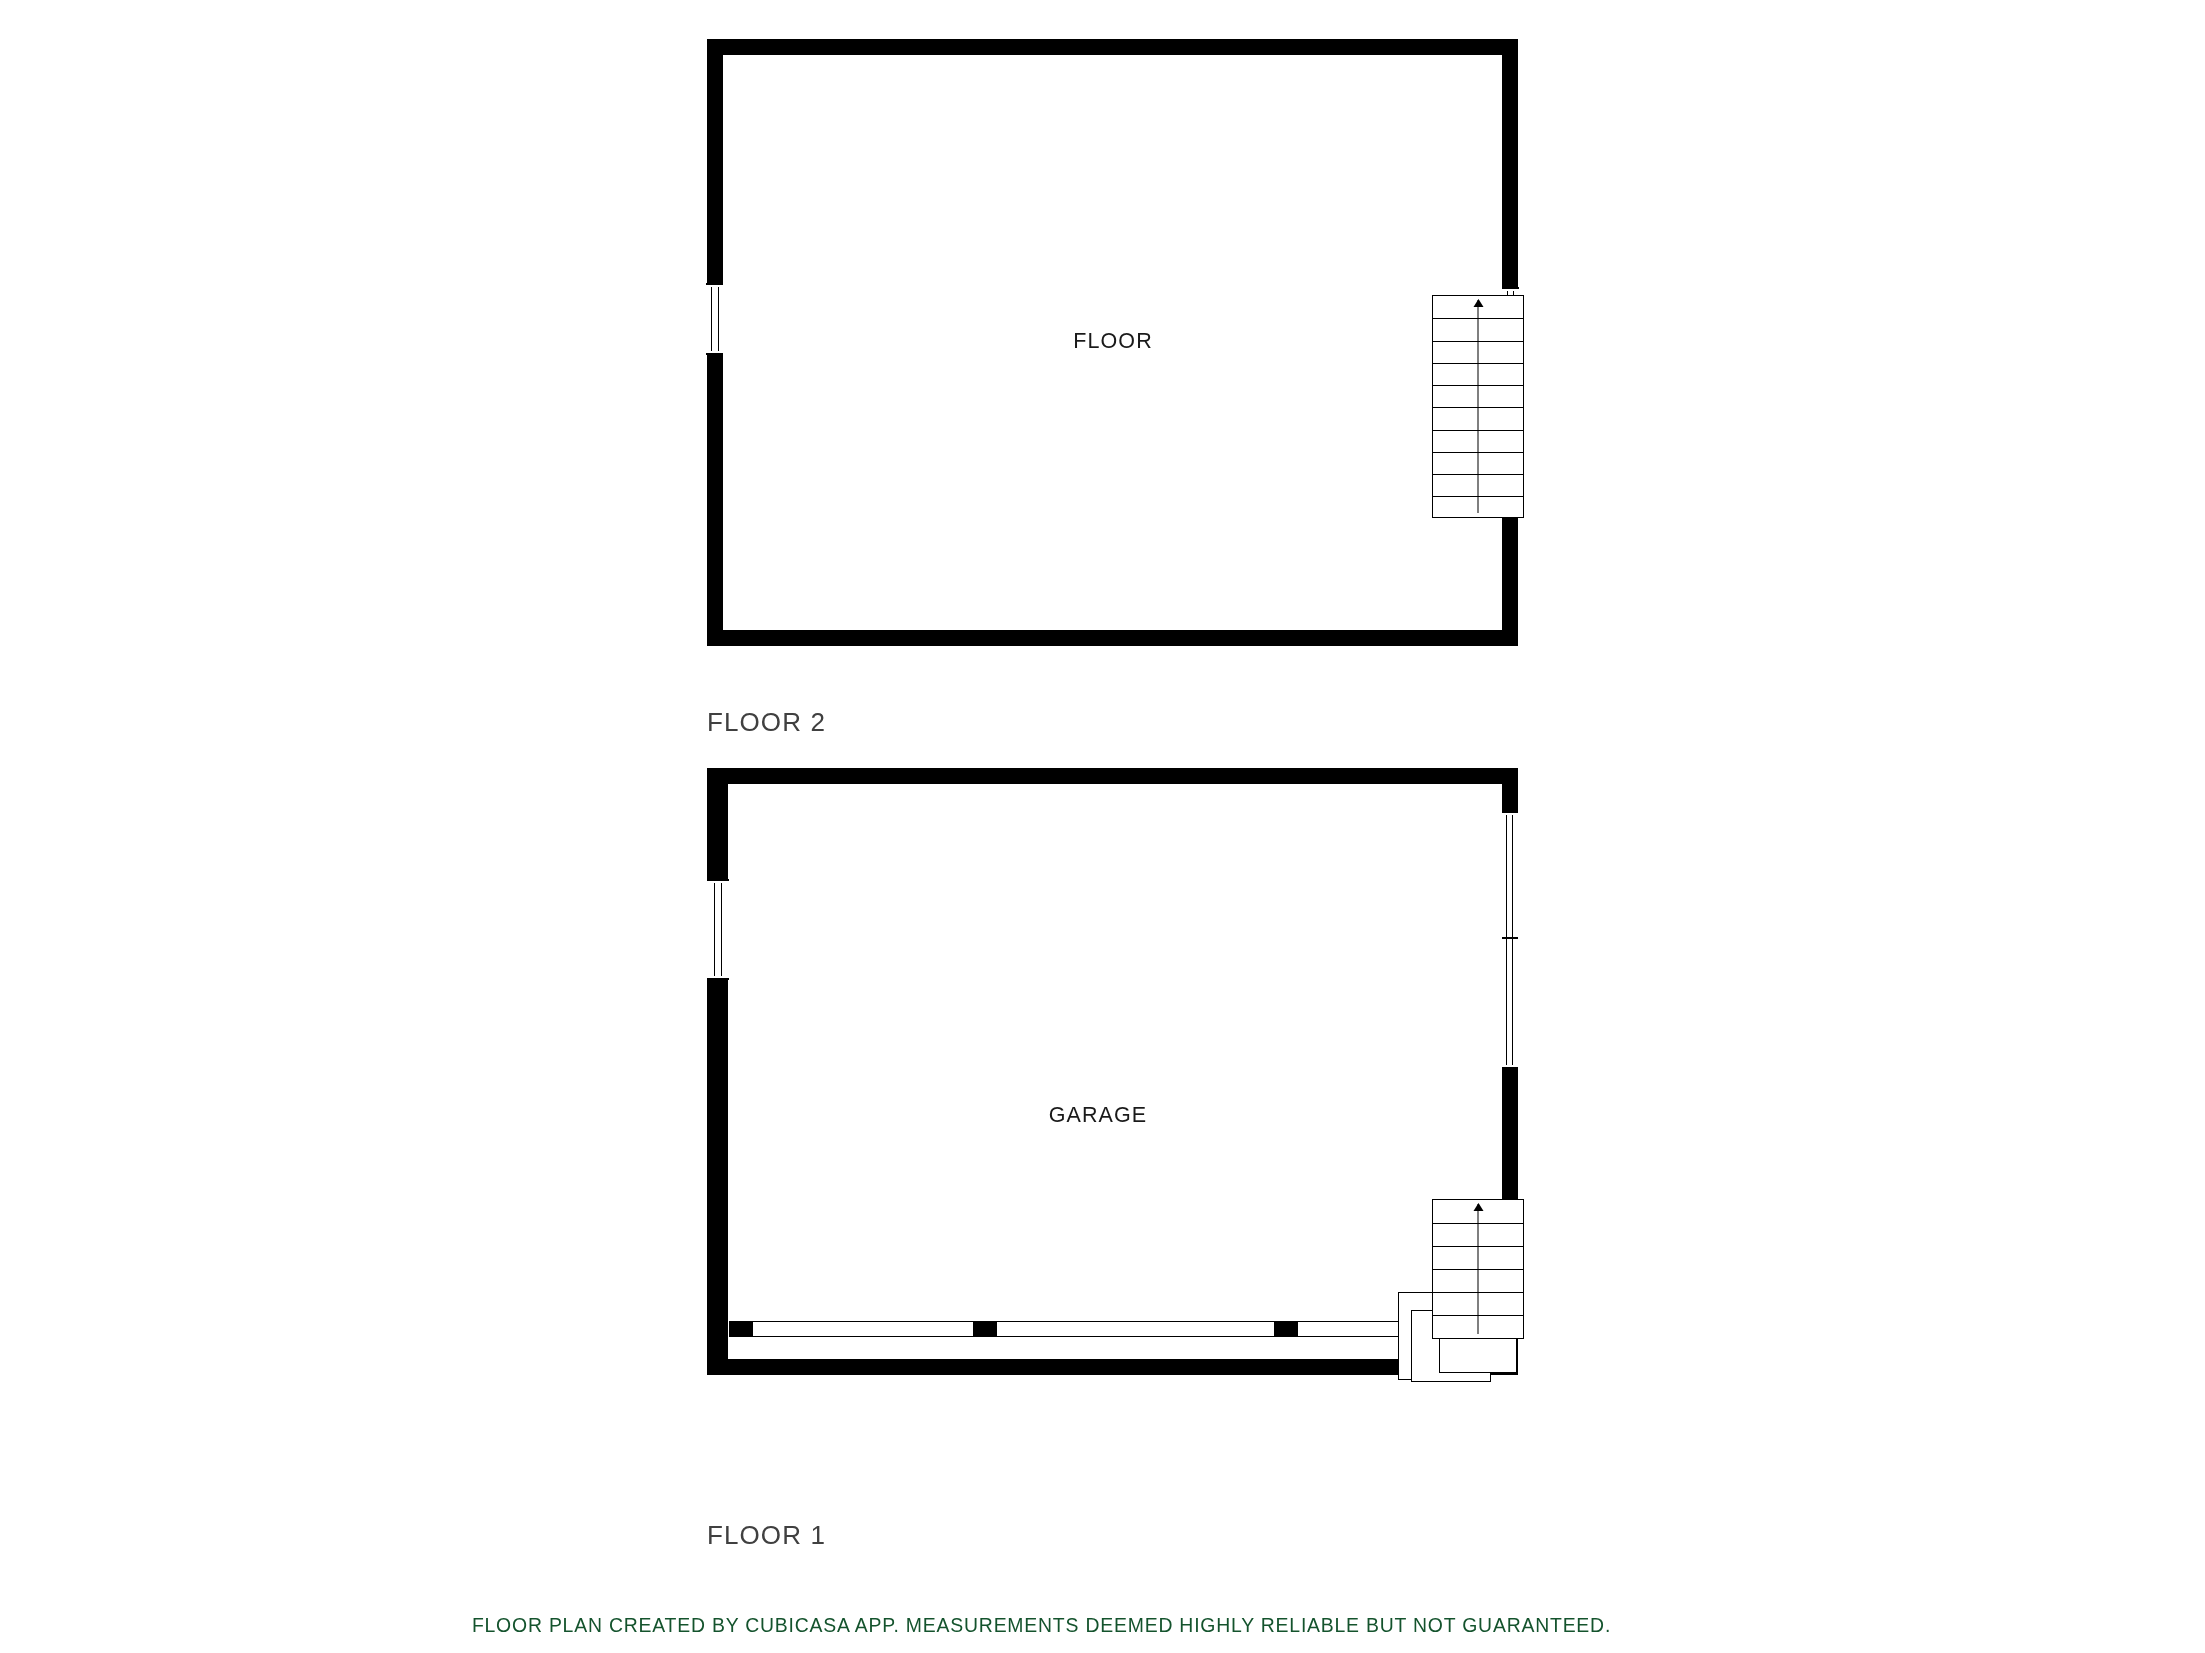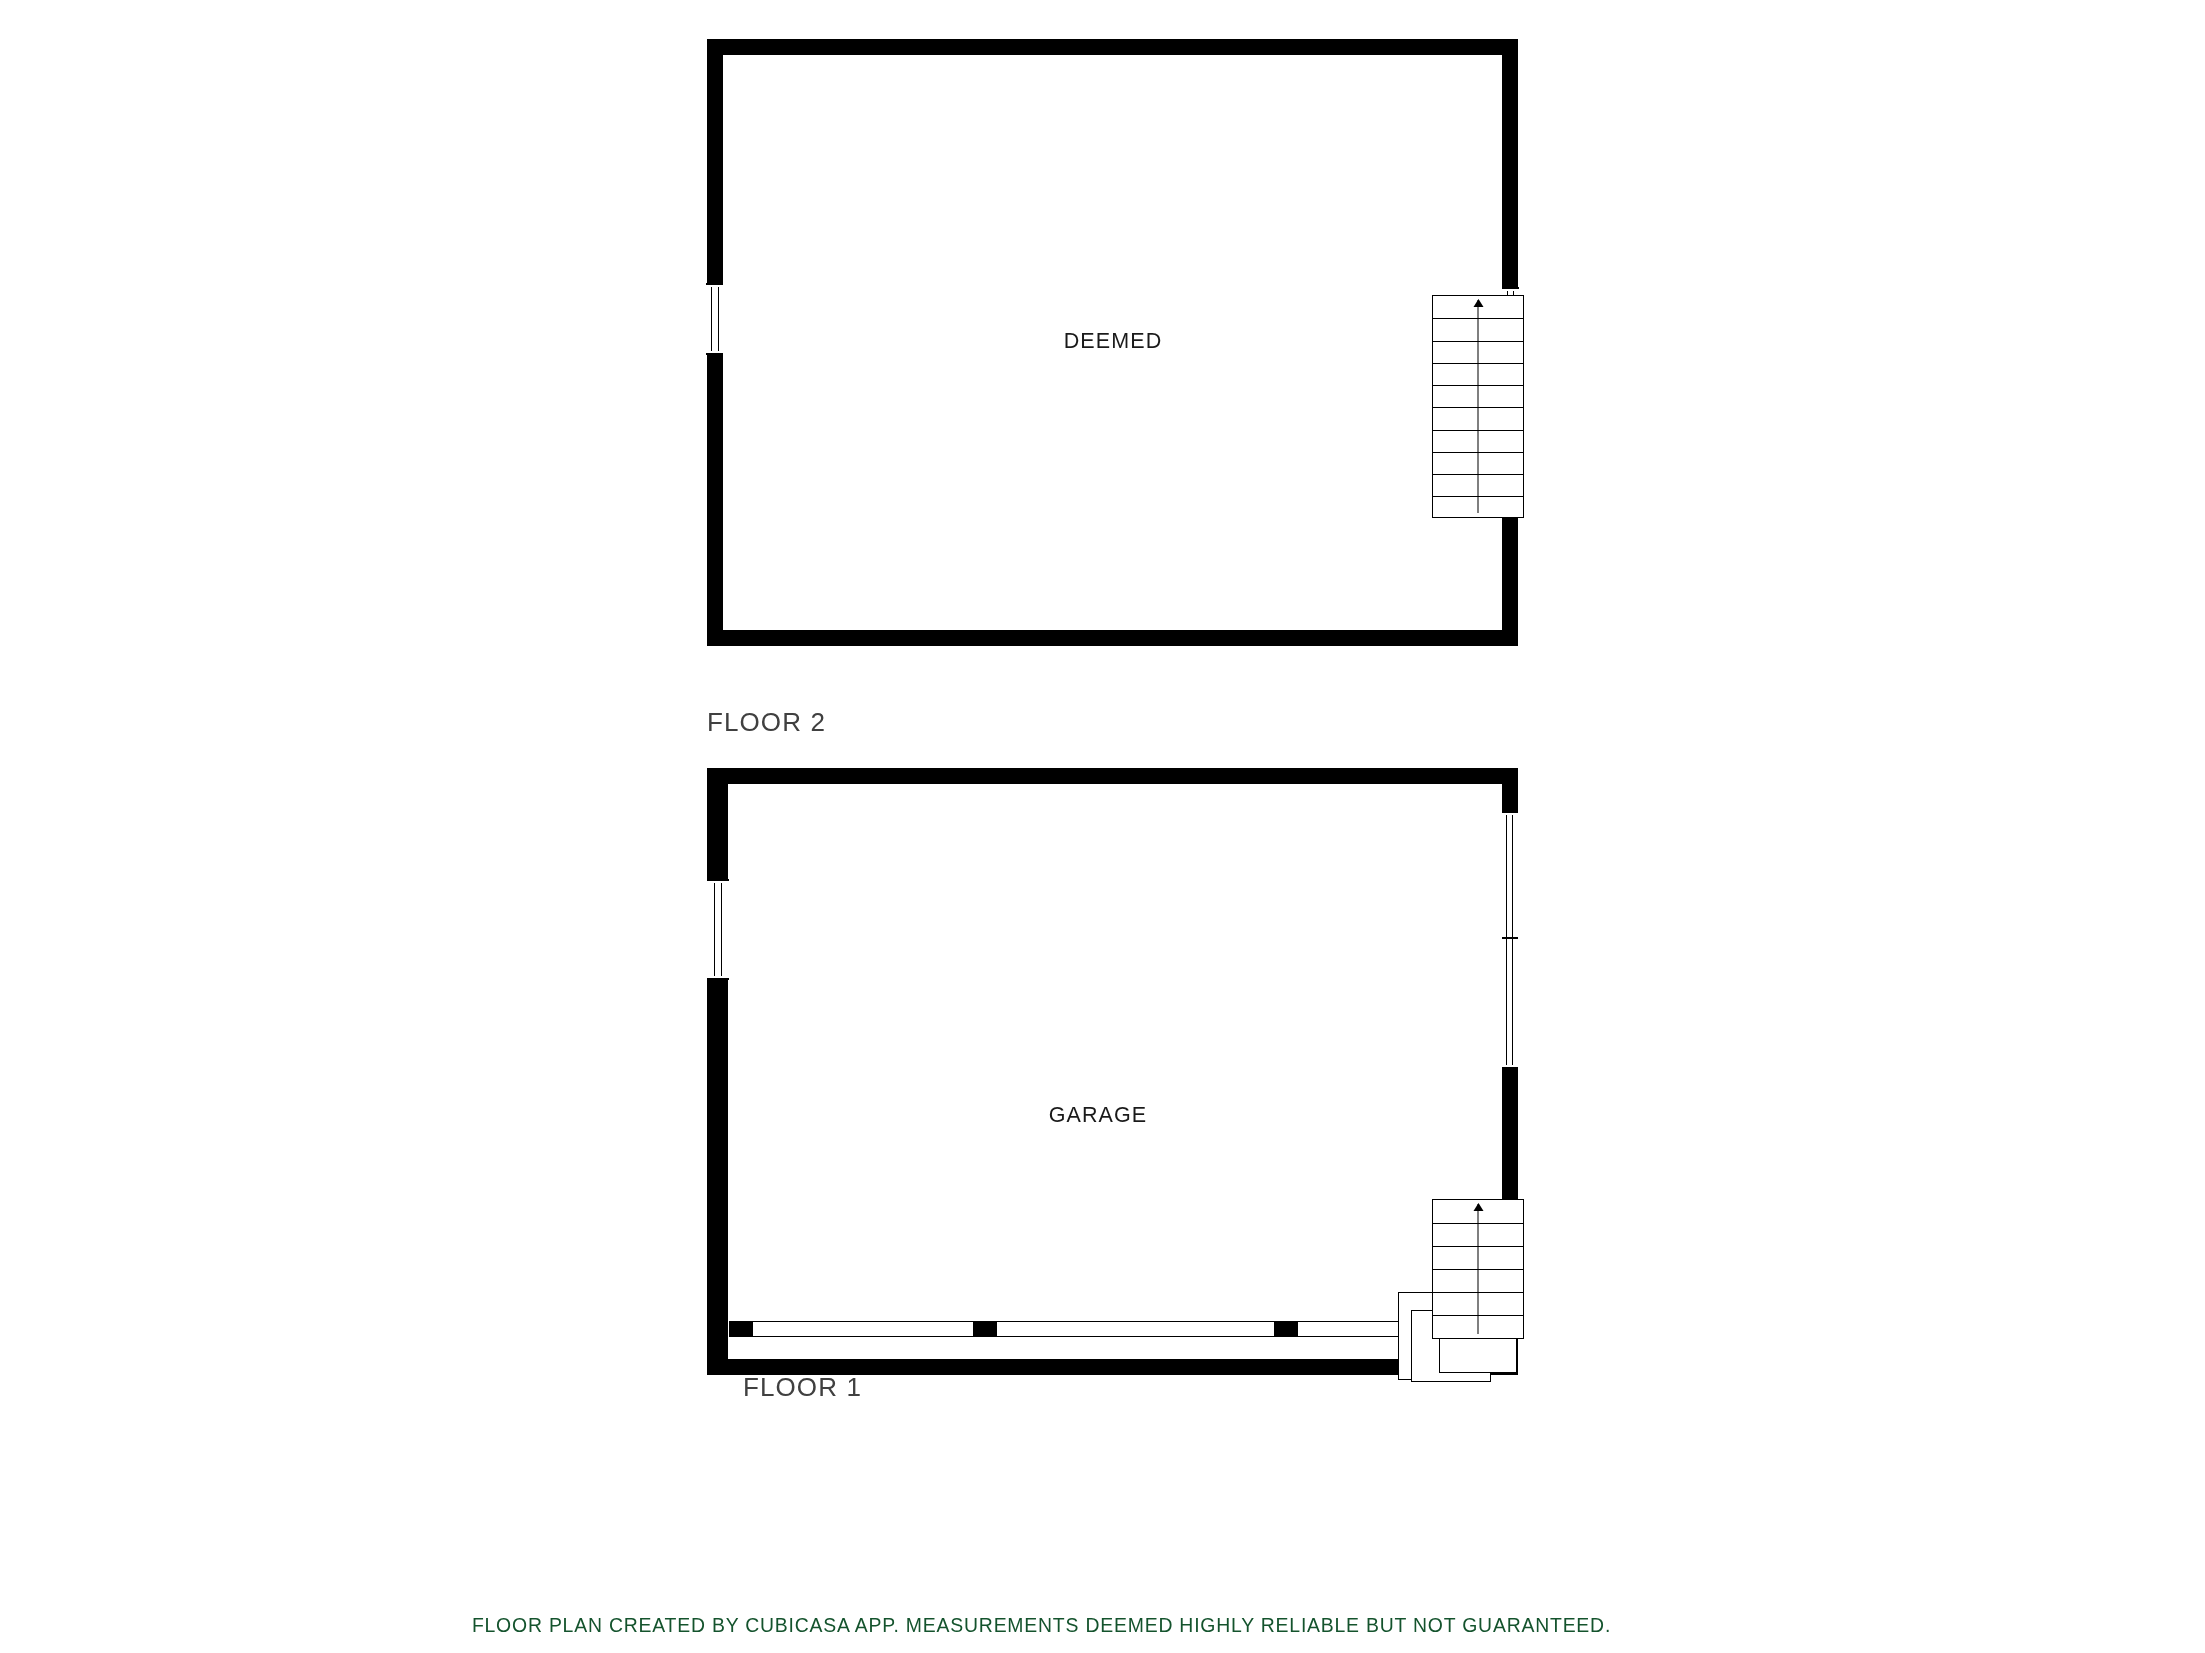--- a/index.html
+++ b/index.html
@@ -296,22 +296,21 @@
     border: 1.4px solid #000;
   }
 
   
   #floor2-name {
     left: 707px;
     top: 707px;
   }
   #floor1-name {
     left: 707px;
-    top: 1372px;
-    margin-left: 36px;
+    top: 1520px;
   }
 
   #disclaimer {
     position: absolute;
     left: 0;
     top: 1614px;
     width: 2083px;
     text-align: center;
     font-size: 19.4px;
     letter-spacing: 0.8px;
@@ -322,21 +321,21 @@
 <body>
 
 <div class="plan-wrap">
 
   <div class="floor-block" id="floor2-block">
     <div id="floor2-outline"></div>
 
     <div id="floor2-window-left"></div>
     <div id="floor2-window-right"></div>
 
-    <div class="room-label" style="left:406px; top:302px;">DEEMED</div>
+    <div class="room-label" style="left:406px; top:302px;">FLOOR</div>
 
     <div id="floor2-stair">
       <div class="stair-treads">
         <div style="top:22px;"></div>
         <div style="top:45px;"></div>
         <div style="top:67px;"></div>
         <div style="top:89px;"></div>
         <div style="top:111px;"></div>
         <div style="top:134px;"></div>
         <div style="top:156px;"></div>

